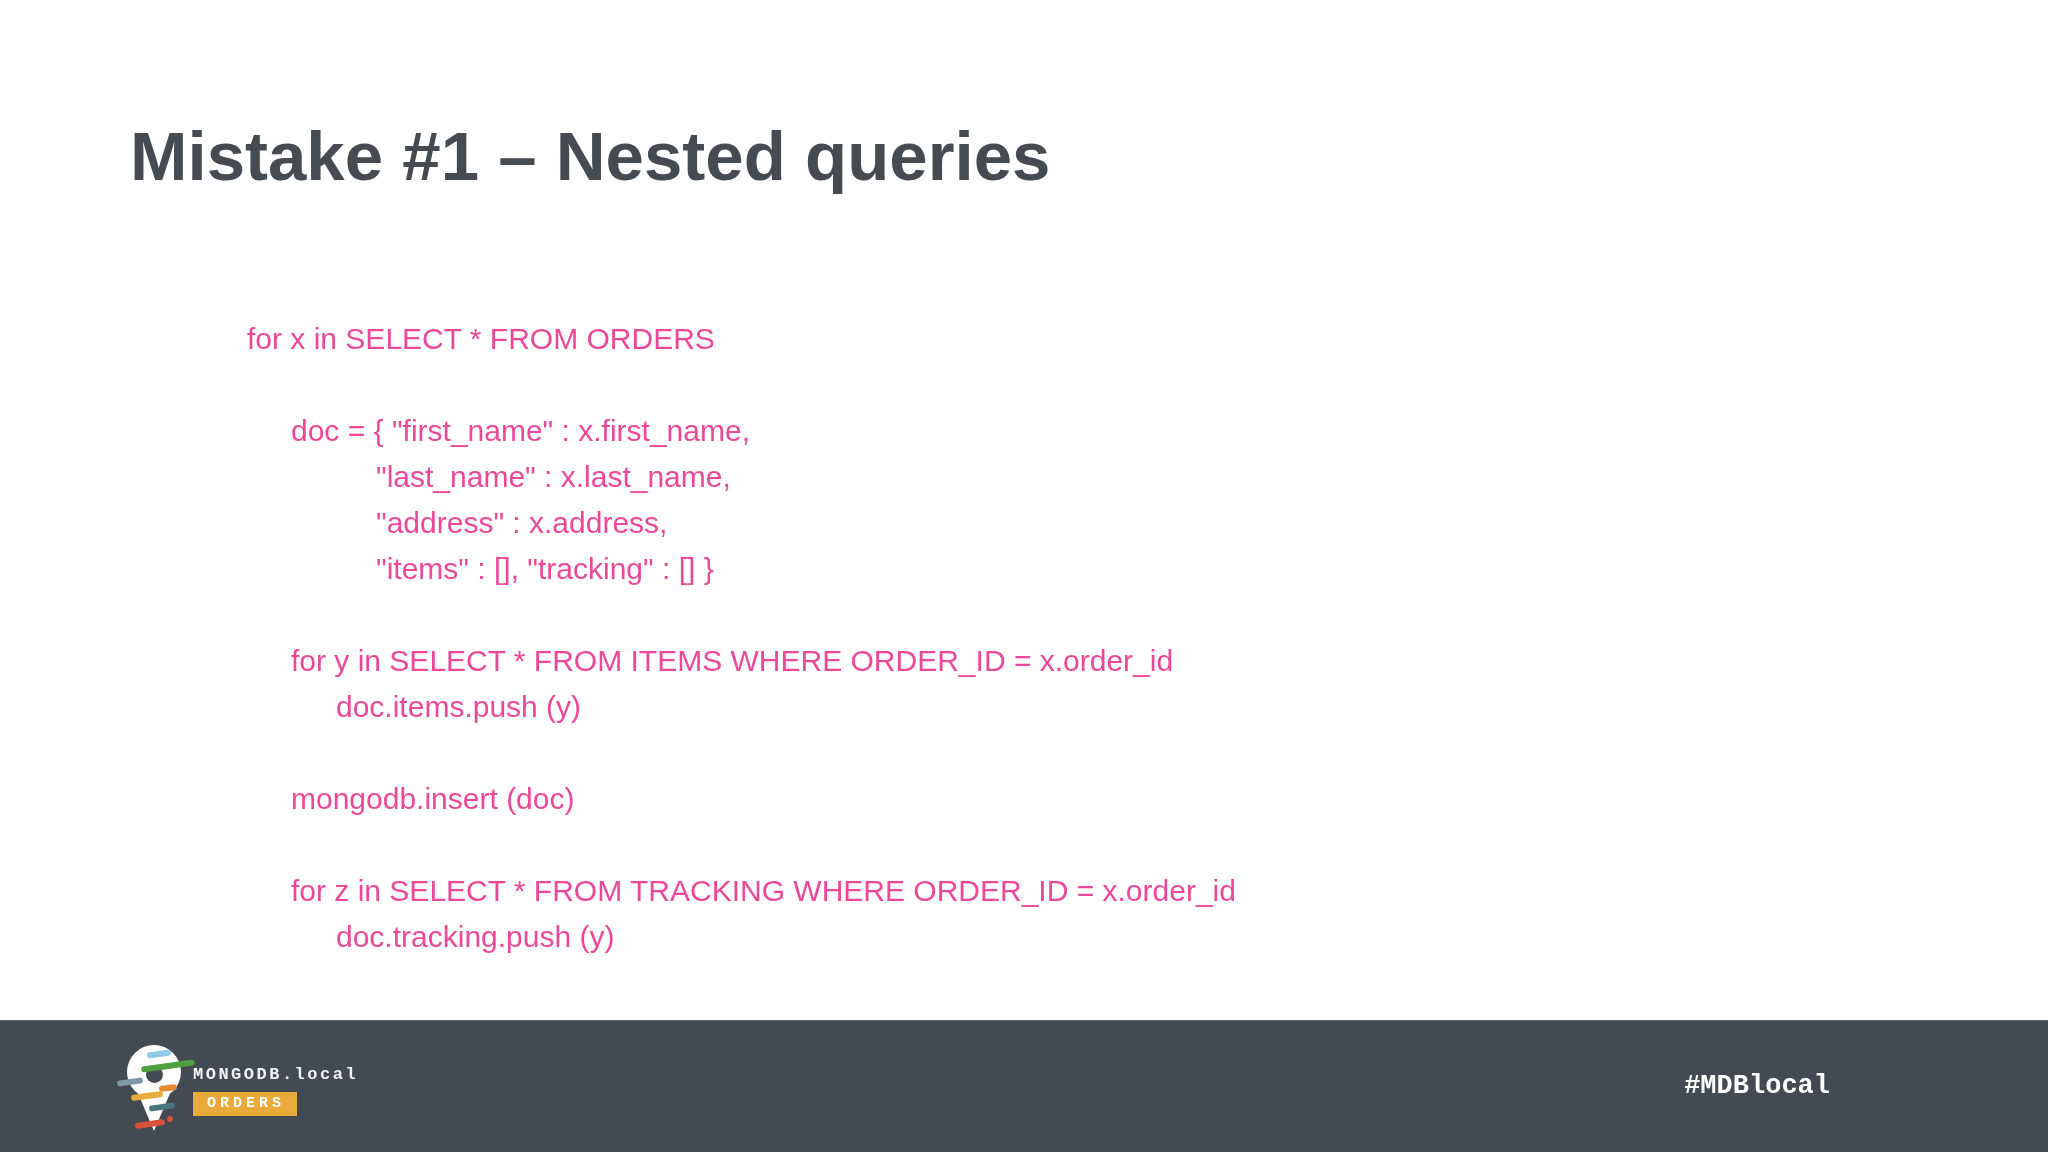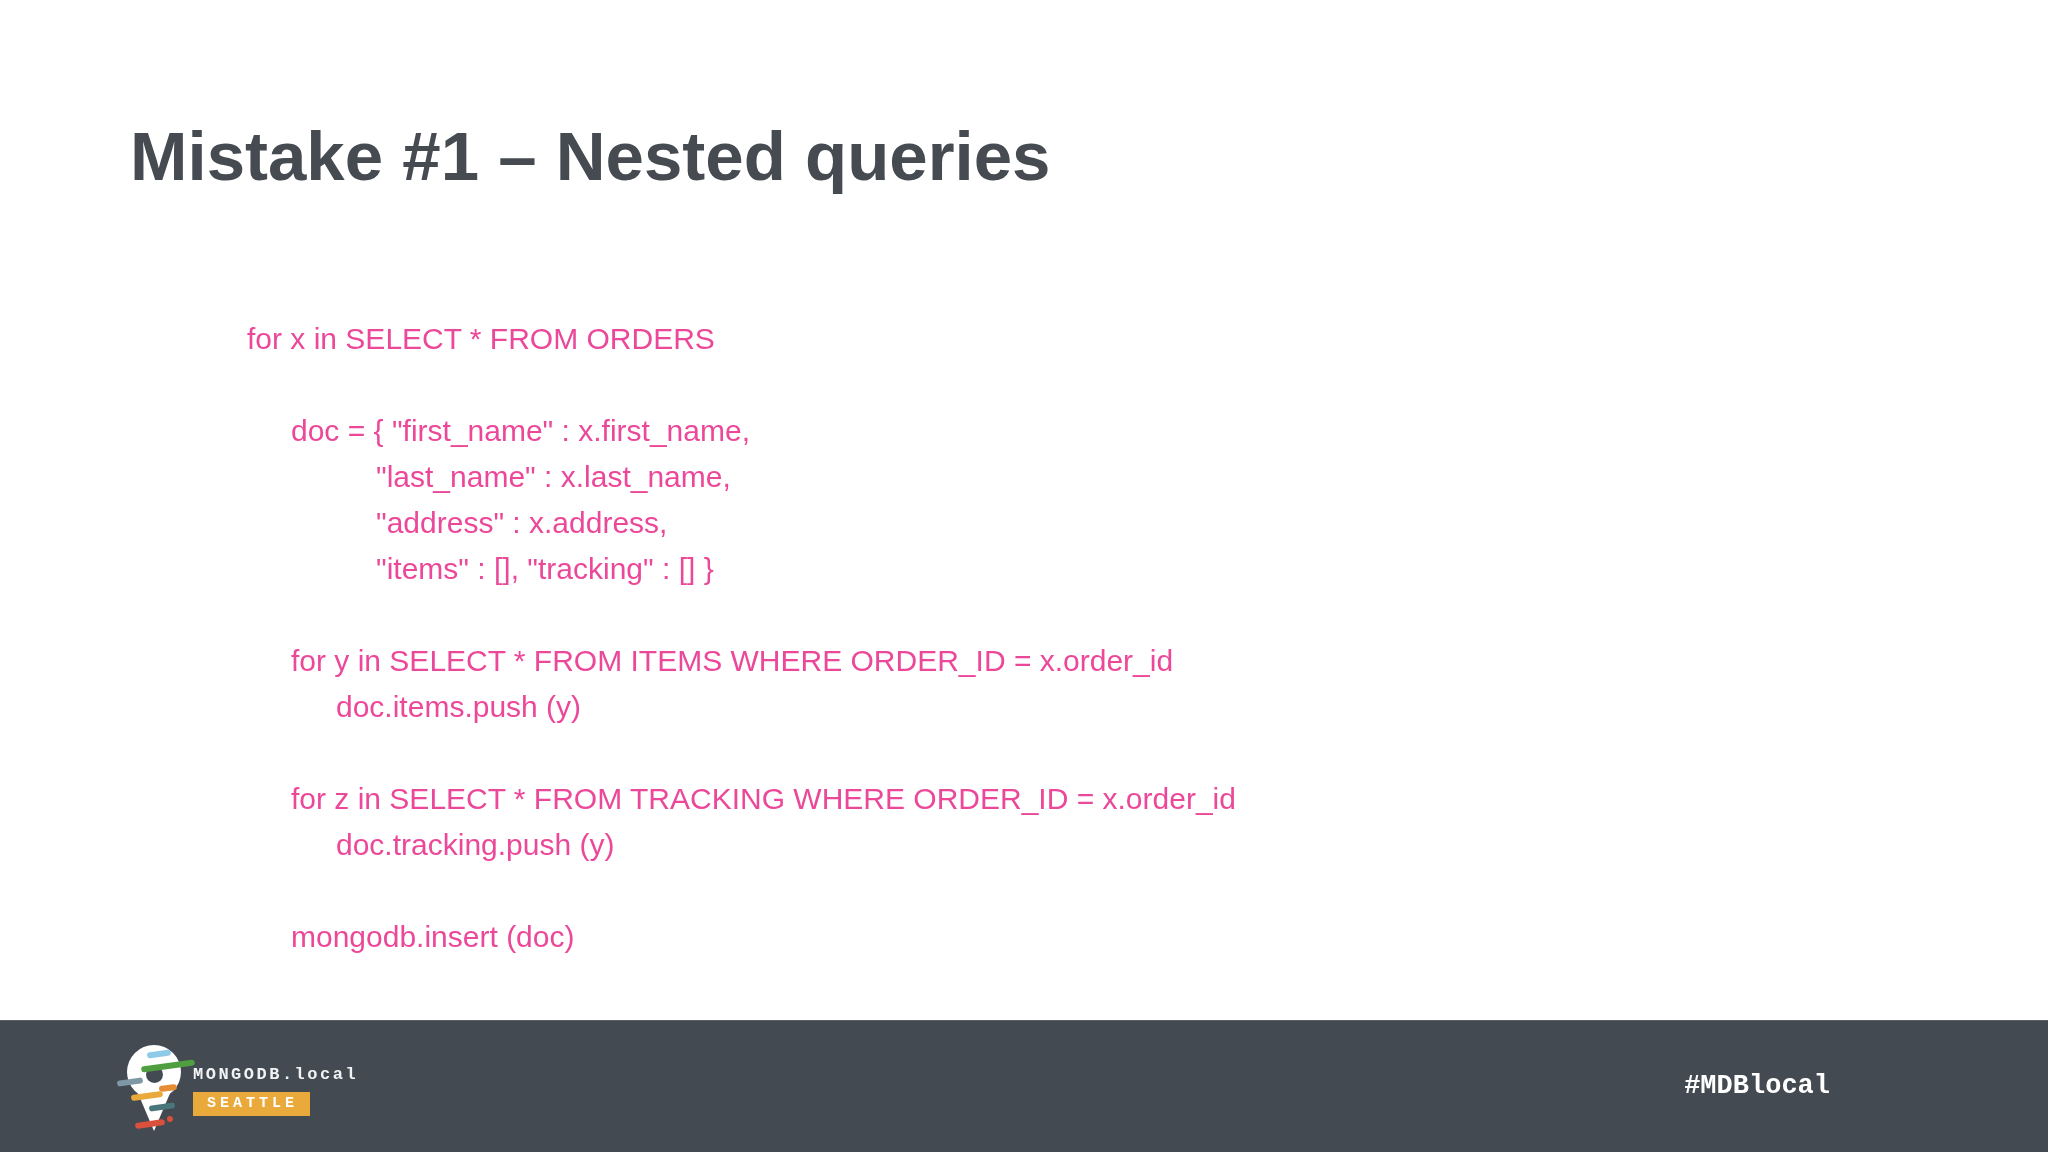--- a/index.html
+++ b/index.html
@@ -120,44 +120,44 @@
       <div class="line i-b">doc = { "first_name" : x.first_name,</div>
       <div class="line i-c">"last_name" : x.last_name,</div>
       <div class="line i-c">"address" : x.address,</div>
       <div class="line i-c">"items" : [], "tracking" : [] }</div>
     </div>
     <div class="group">
       <div class="line i-b">for y in SELECT * FROM ITEMS WHERE ORDER_ID = x.order_id</div>
       <div class="line i-d">doc.items.push (y)</div>
     </div>
     <div class="group">
+      <div class="line i-b">mongodb.insert (doc)</div>
+    </div>
+    <div class="group">
       <div class="line i-b">for z in SELECT * FROM TRACKING WHERE ORDER_ID = x.order_id</div>
       <div class="line i-d">doc.tracking.push (y)</div>
-    </div>
-    <div class="group">
-      <div class="line i-b">mongodb.insert (doc)</div>
     </div>
   </div>
 
   <div class="footer">
     <div class="logo">
       <div class="pin">
         <div class="pin-head"></div>
         <div class="pin-tail"></div>
         <div class="pin-hole"></div>
         <div class="dash dash-1"></div>
         <div class="dash dash-2"></div>
         <div class="dash dash-3"></div>
         <div class="dash dash-4"></div>
         <div class="dash dash-5"></div>
         <div class="dash dash-6"></div>
         <div class="dash dash-7"></div>
         <div class="dash dash-dot"></div>
       </div>
       <div class="logo-text">
         <div class="brand">MONGODB.local</div>
-        <div class="badge">SEATTLE</div>
+        <div class="badge">ORDERS</div>
       </div>
     </div>
     <div class="hashtag">#MDBlocal</div>
   </div>
 
 </div>
 
 </body></html>

